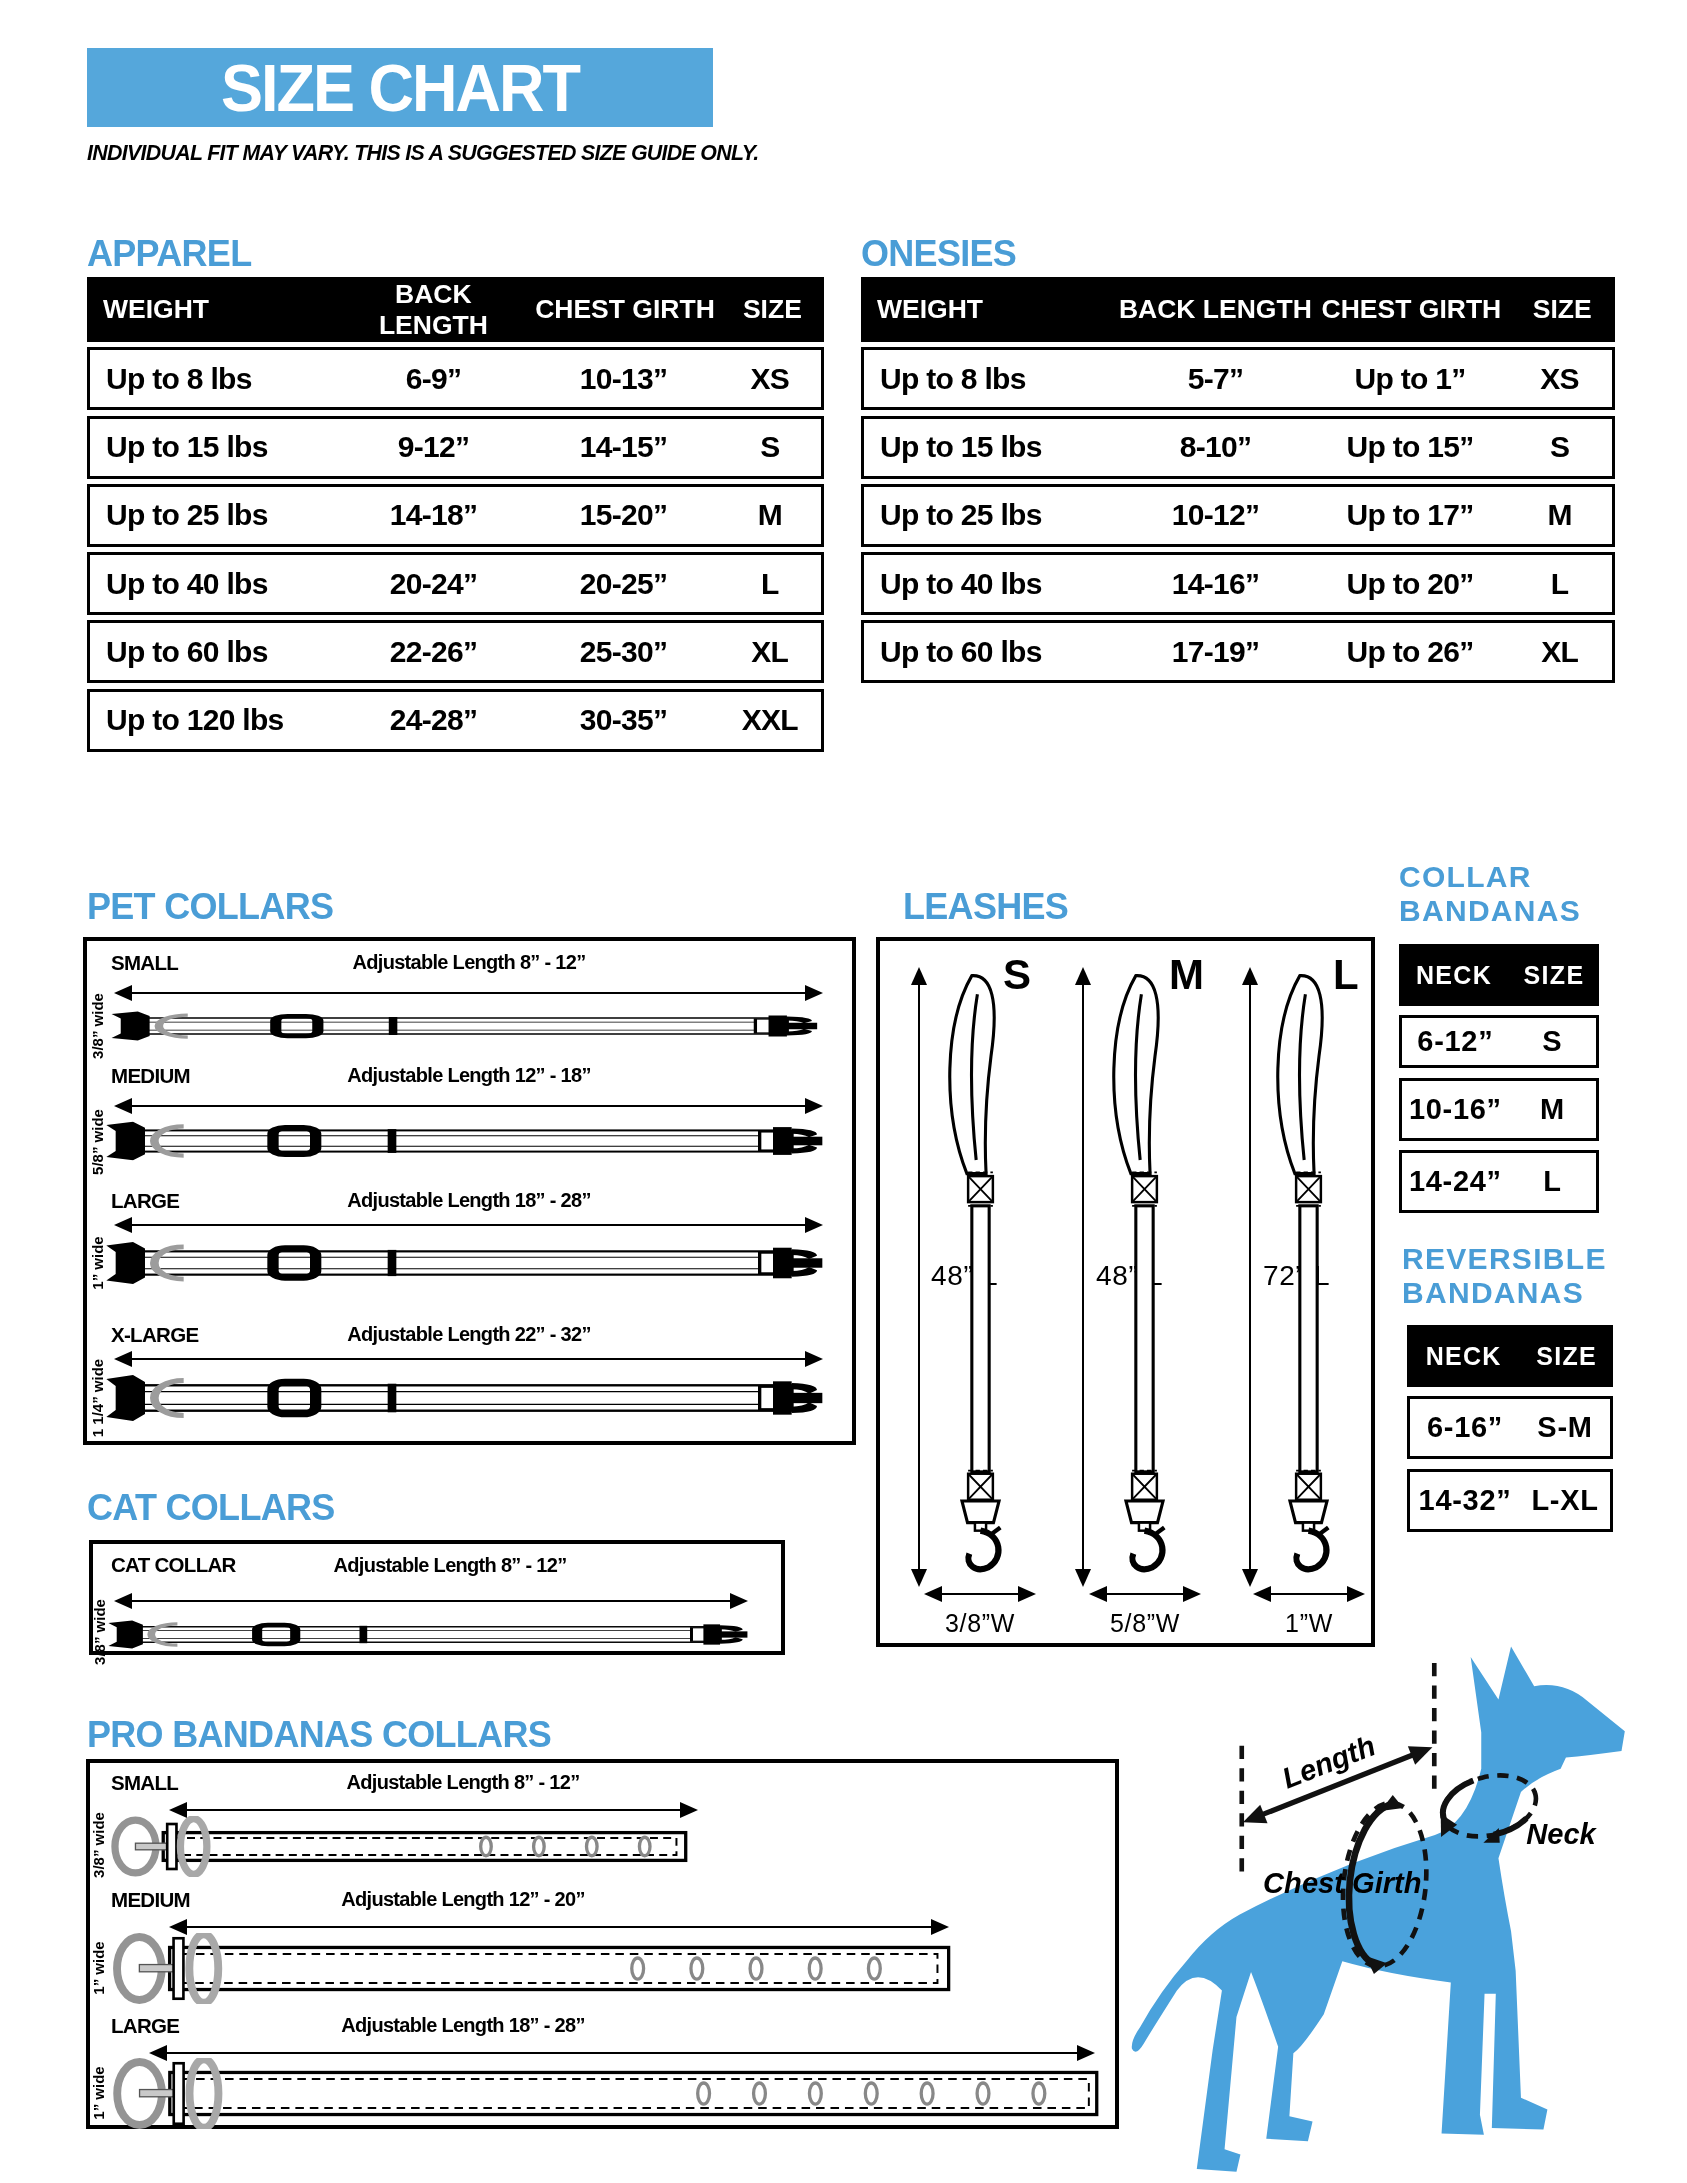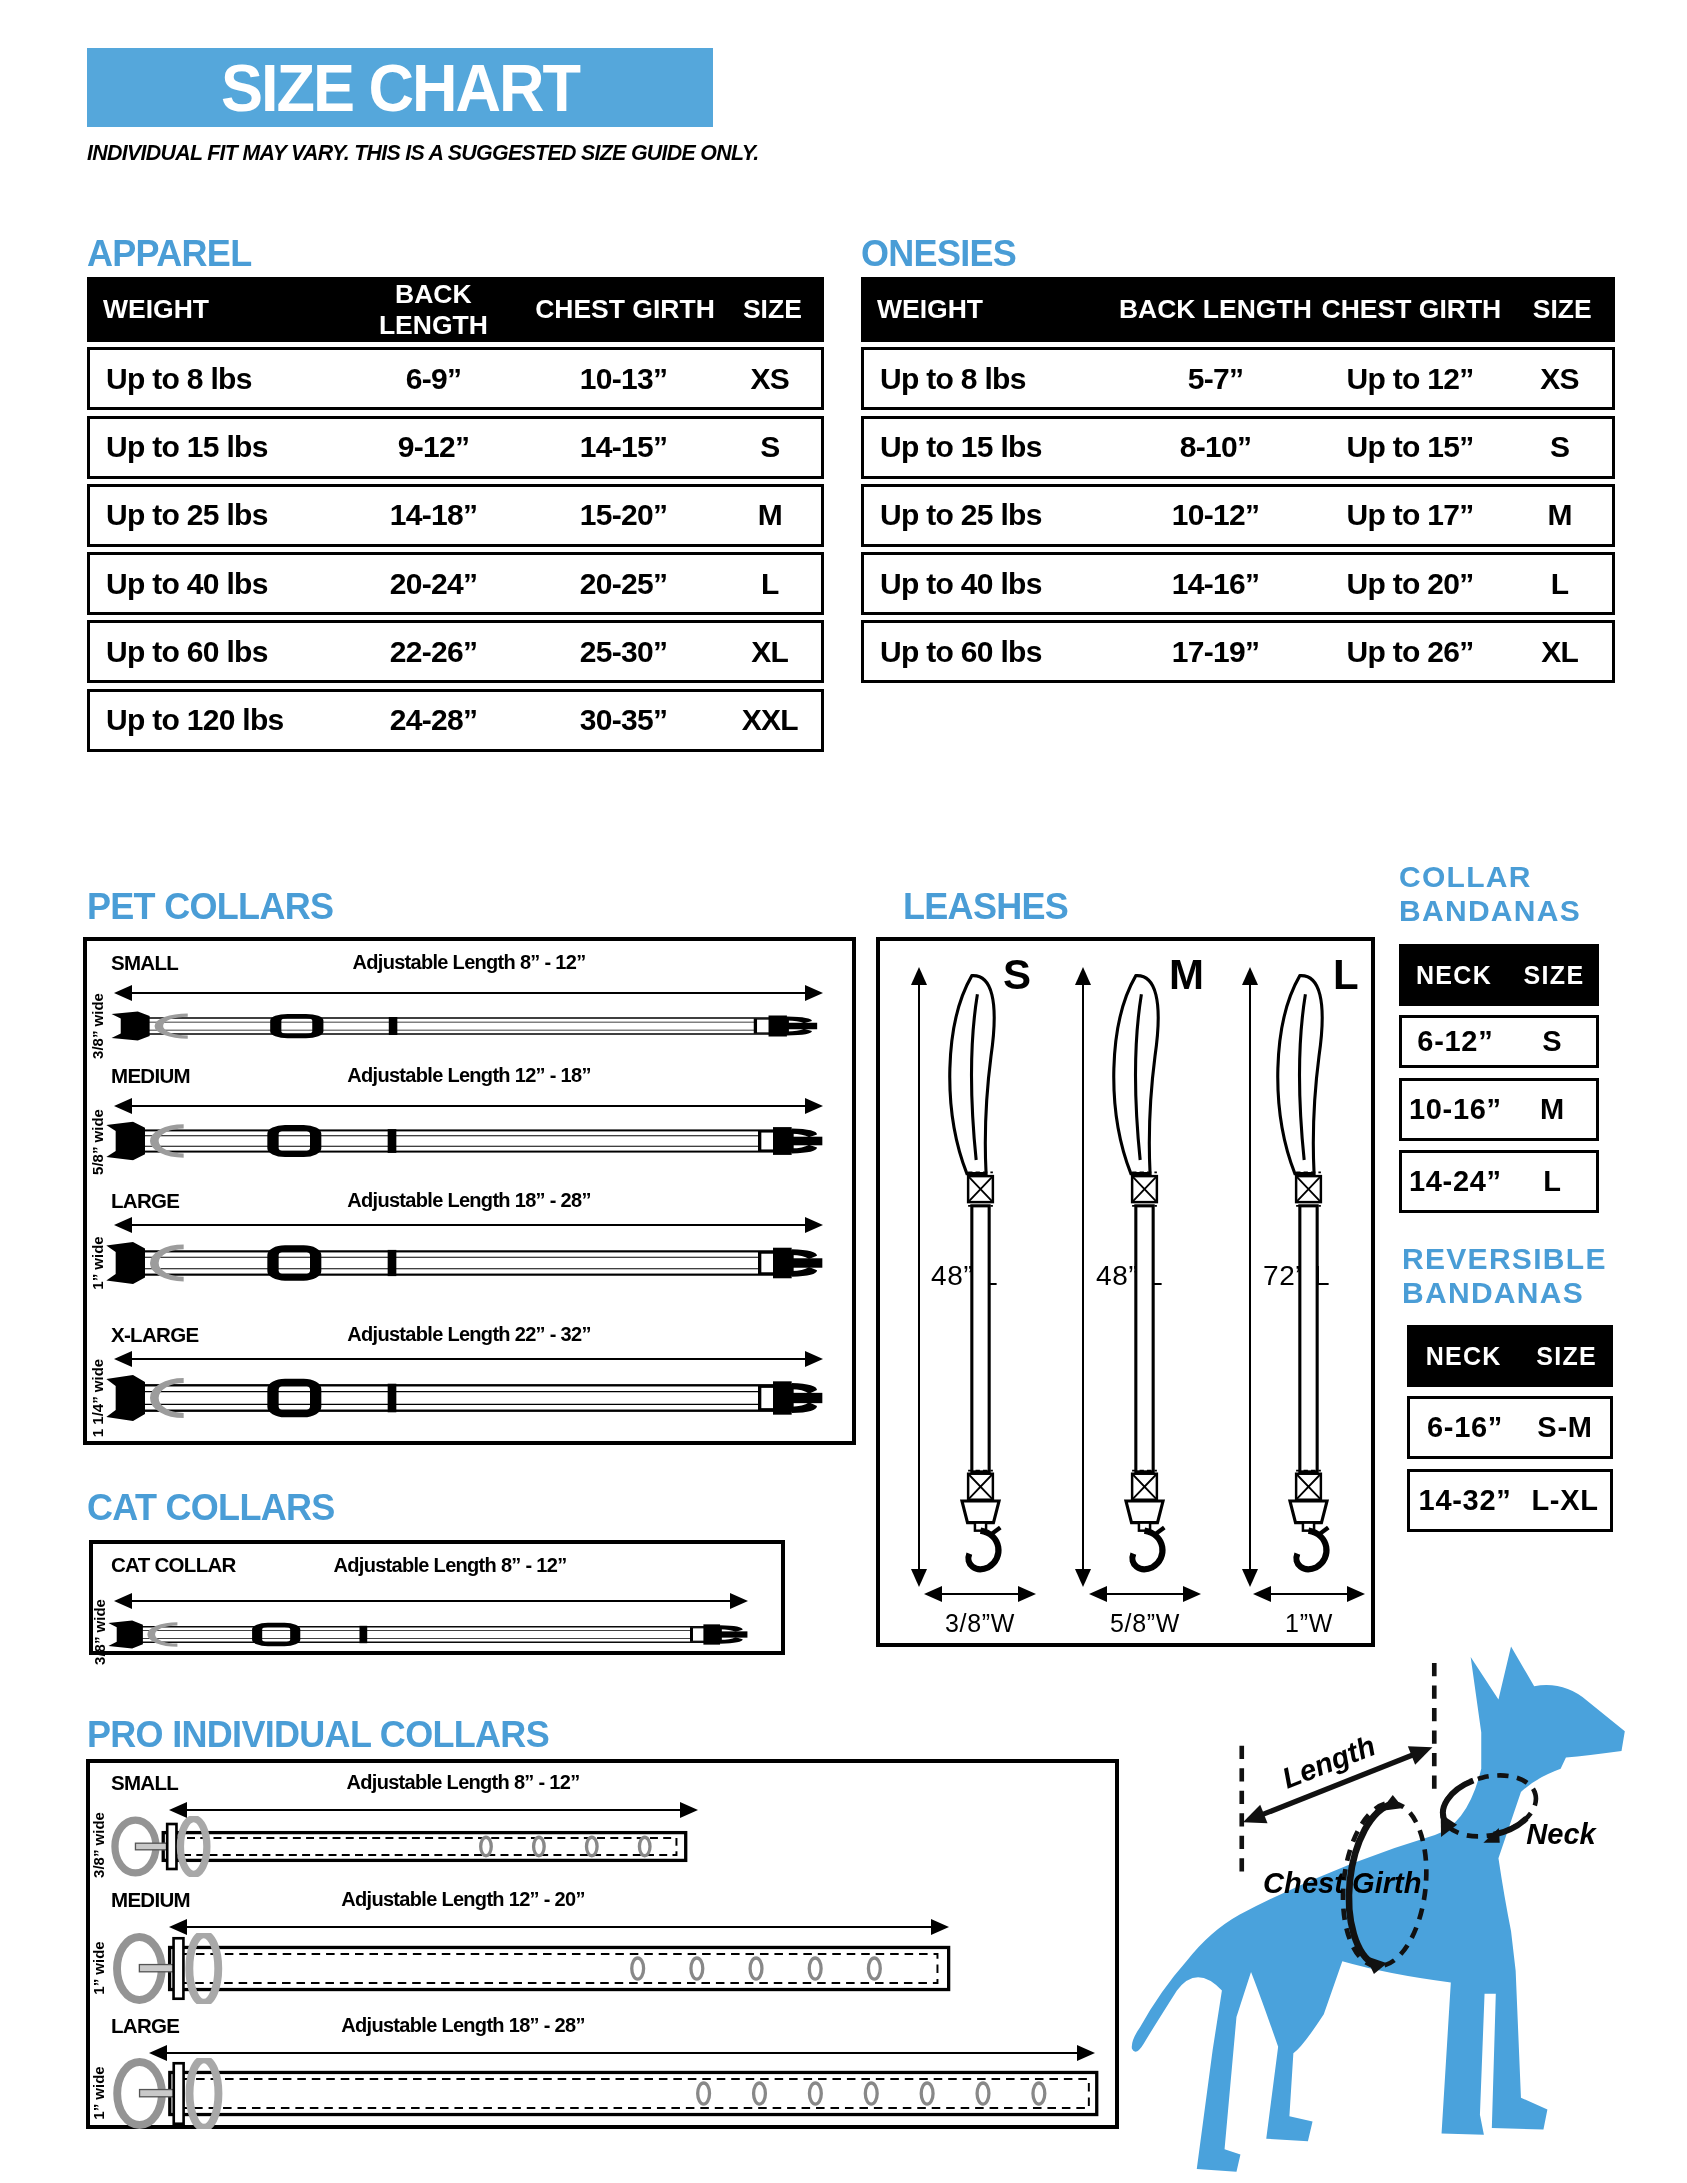--- a/index.html
+++ b/index.html
@@ -160,21 +160,21 @@
   <div class="abs" style="left:861px;top:277px;width:754px;">
     <div class="thead g4a" style="height:65px;">
       <span class="c0">WEIGHT</span>
       <span>BACK LENGTH</span>
       <span>CHEST GIRTH</span>
       <span>SIZE</span>
     </div>
     <div class="rowbox g4a" style="height:63px;margin-top:5.3px;">
       <span class="c0">Up to 8 lbs</span>
       <span>5-7”</span>
-      <span>Up to 12”</span>
+      <span>Up to 1”</span>
       <span>XS</span>
     </div>
     <div class="rowbox g4a" style="height:63px;margin-top:5.3px;">
       <span class="c0">Up to 15 lbs</span>
       <span>8-10”</span>
       <span>Up to 15”</span>
       <span>S</span>
     </div>
     <div class="rowbox g4a" style="height:63px;margin-top:5.3px;">
       <span class="c0">Up to 25 lbs</span>
@@ -328,21 +328,21 @@
   <div class="abs cname" style="left:111px;top:1553px;">CAT COLLAR</div>
   <div class="abs cadjust" style="left:278px;top:1554px;width:344px;text-align:center;">Adjustable Length 8” - 12”</div>
   <div class="harrow" style="left:114px;top:1593px;width:634px;">
       <i></i>
     </div>
   <div class="abs wlabel" style="left:99px;top:1632px;">3/8” wide</div>
   <svg class="abs" style="left:106px;top:1620px;" width="645" height="29" viewBox="0 0 975 44">
       <use href="#sym-collar" width="975" height="44"></use>
     </svg>
 
-  <div class="abs heading" style="left:87px;top:1714px;">PRO INDIVIDUAL COLLARS</div>
+  <div class="abs heading" style="left:87px;top:1714px;">PRO BANDANAS COLLARS</div>
   <div class="abs obox" style="left:86px;top:1759px;width:1033px;height:370px;"></div>
 
   <div class="abs cname" style="left:111px;top:1771px;">SMALL</div>
   <div class="abs cadjust" style="left:291px;top:1771px;width:344px;text-align:center;">Adjustable Length 8” - 12”</div>
   <div class="harrow" style="left:169px;top:1802px;width:529px;">
       <i></i>
     </div>
   <div class="abs wlabel" style="left:98px;top:1845px;">3/8” wide</div>
   <svg class="abs" style="left:109px;top:1816px;" width="582" height="61" viewBox="0 0 880 92">
     <rect x="82" y="25" width="790" height="42" fill="#fff" stroke="#000" stroke-width="5"></rect>

